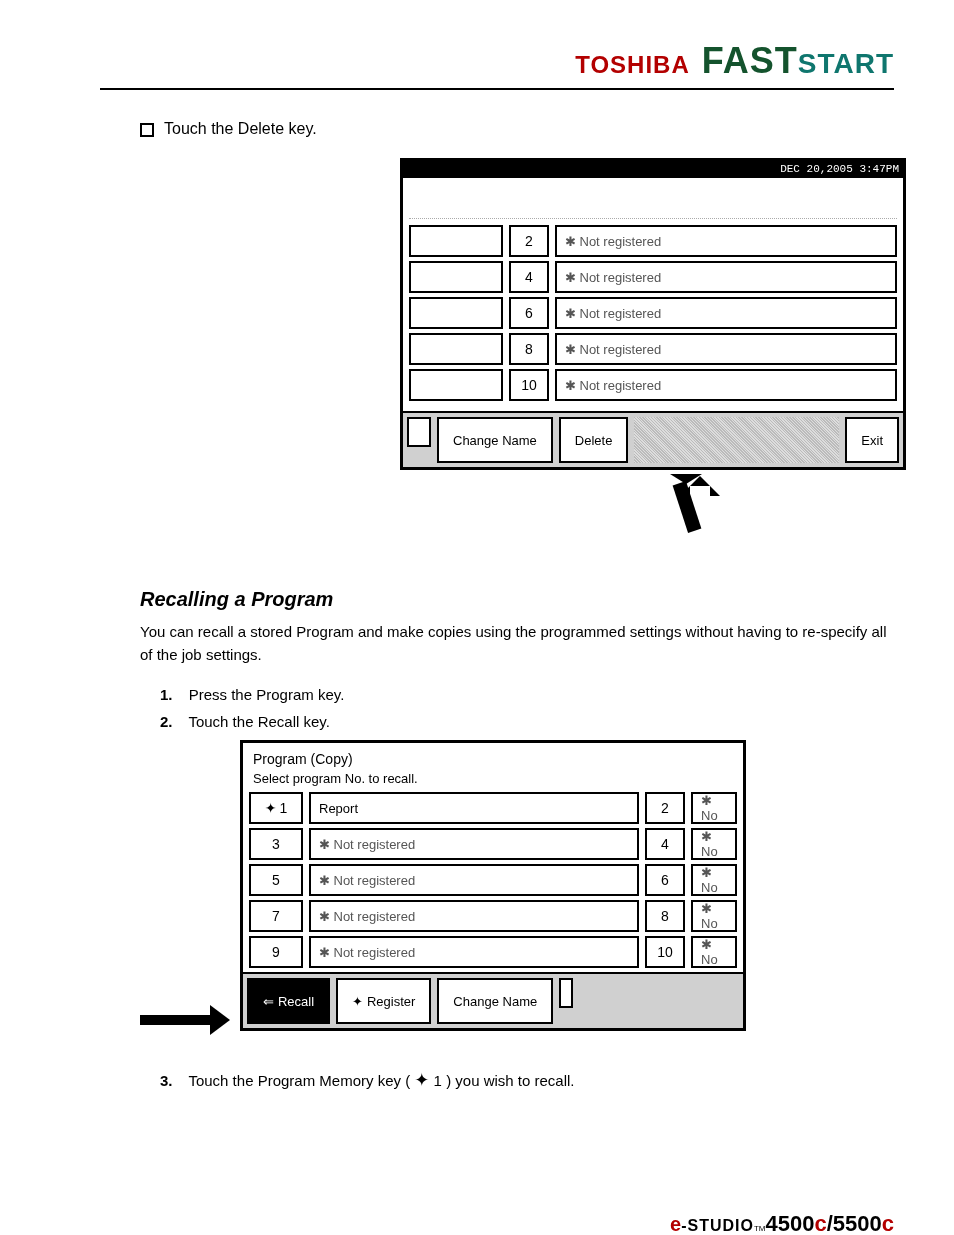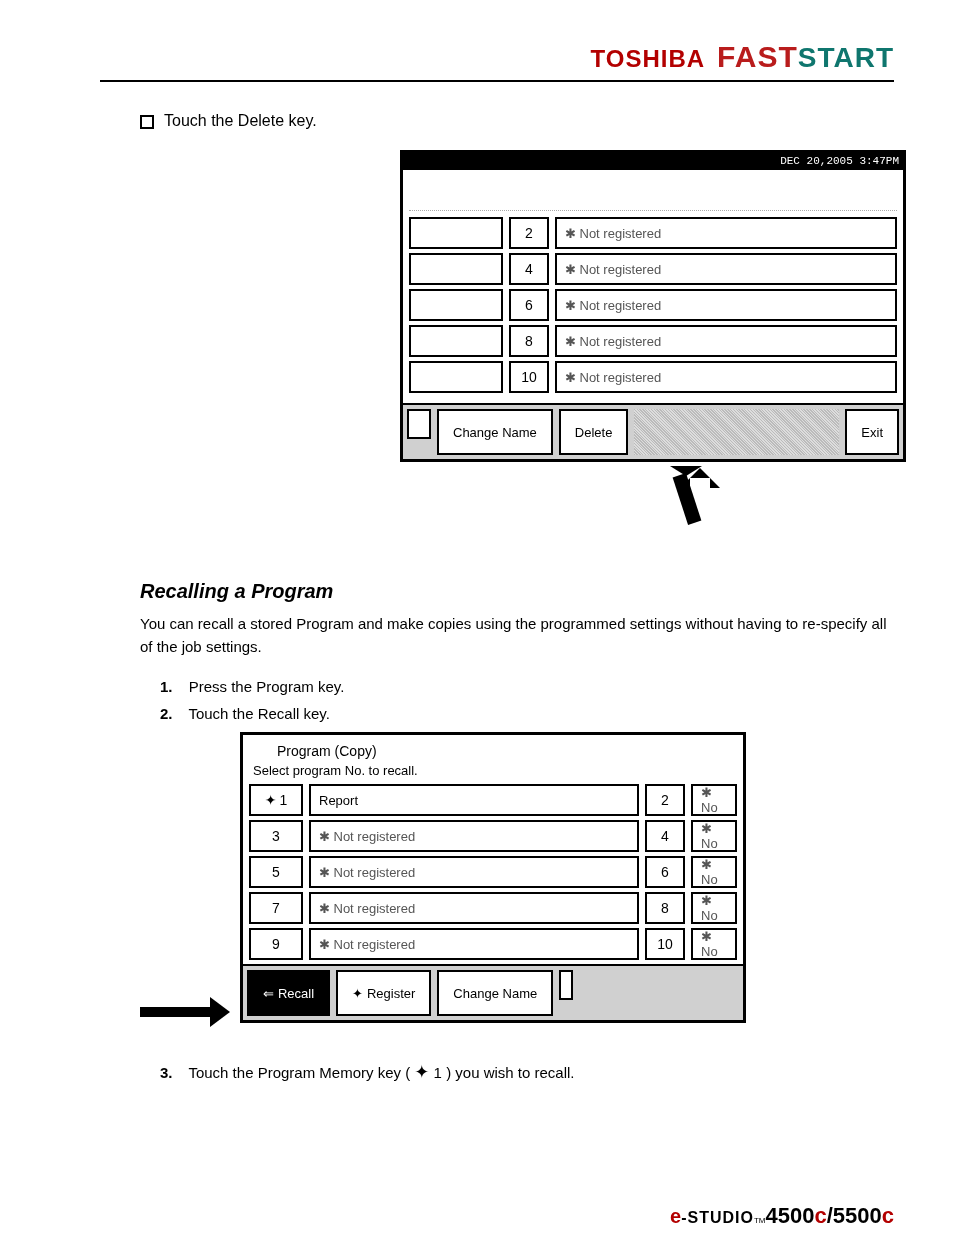--- a/index.html
+++ b/index.html
@@ -23,23 +23,23 @@
   }
   .toshiba {
     font-weight: 800;
     font-size: 24px;
     letter-spacing: 1px;
     color: #b30000;
     margin-right: 12px;
   }
   .fast {
     font-weight: 900;
-    font-size: 30px;
+    font-size: 36px;
     letter-spacing: 1px;
-    color: #b91c1c;
+    color: #14532d;
   }
   .start {
     font-weight: 900;
     font-size: 28px;
     letter-spacing: 1px;
     color: #0f766e;
   }
   .body-block {
     margin: 30px 0 0 40px;
   }
@@ -72,21 +72,20 @@
     padding: 2px 4px;
     border-bottom: 1px solid #000;
     font-family: "Courier New", monospace;
   }
   .scr-inner {
     padding: 6px;
   }
   .scr-title {
     font-size: 14px;
     padding: 2px 4px;
-    margin-left: 24px;
   }
   .scr-sub {
     font-size: 13px;
     padding: 2px 4px 6px 4px;
   }
   .scr-row {
     display: flex;
     gap: 6px;
     margin-bottom: 4px;
   }

